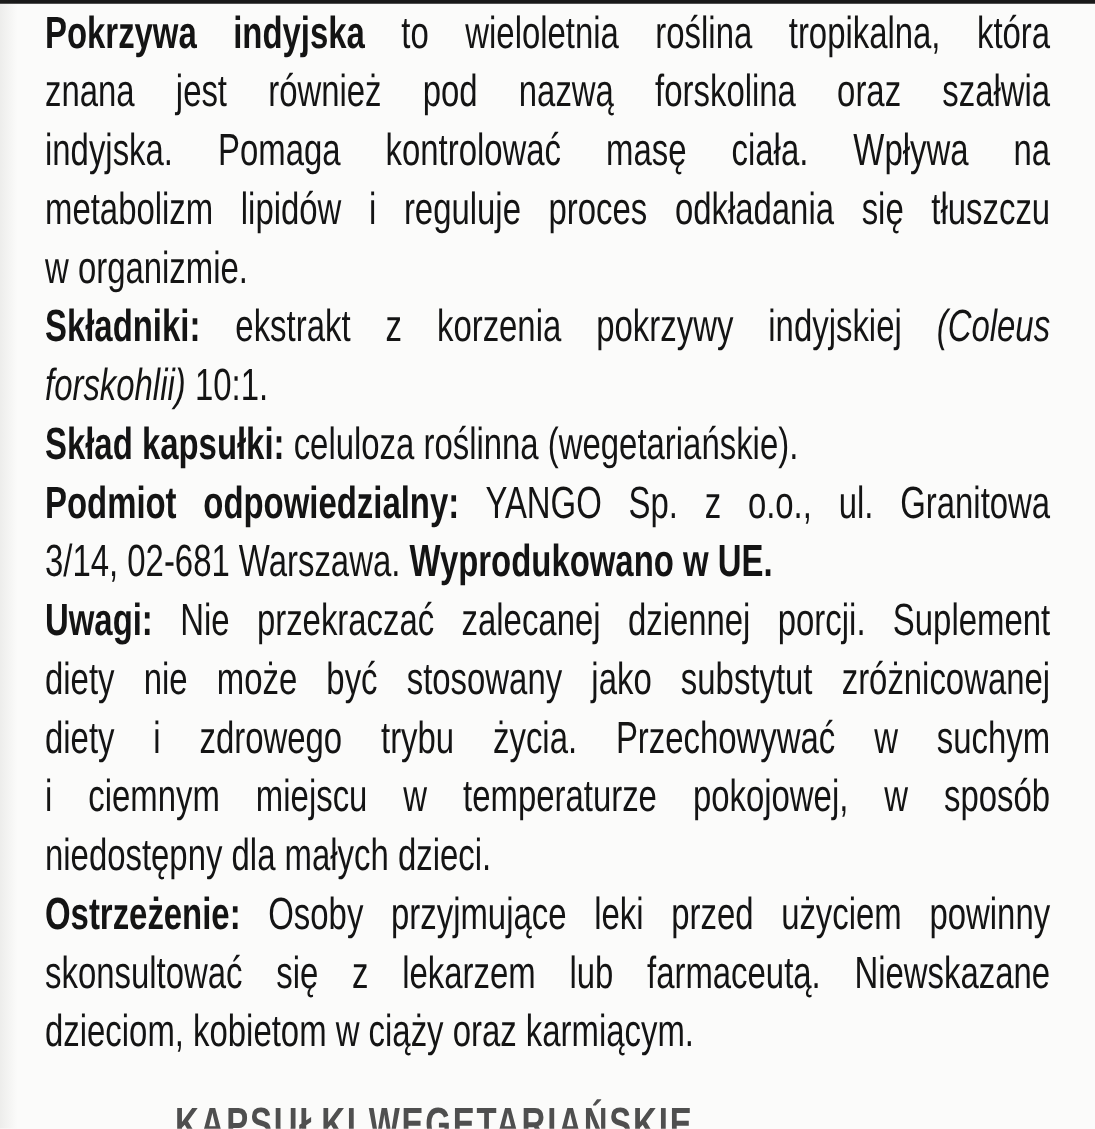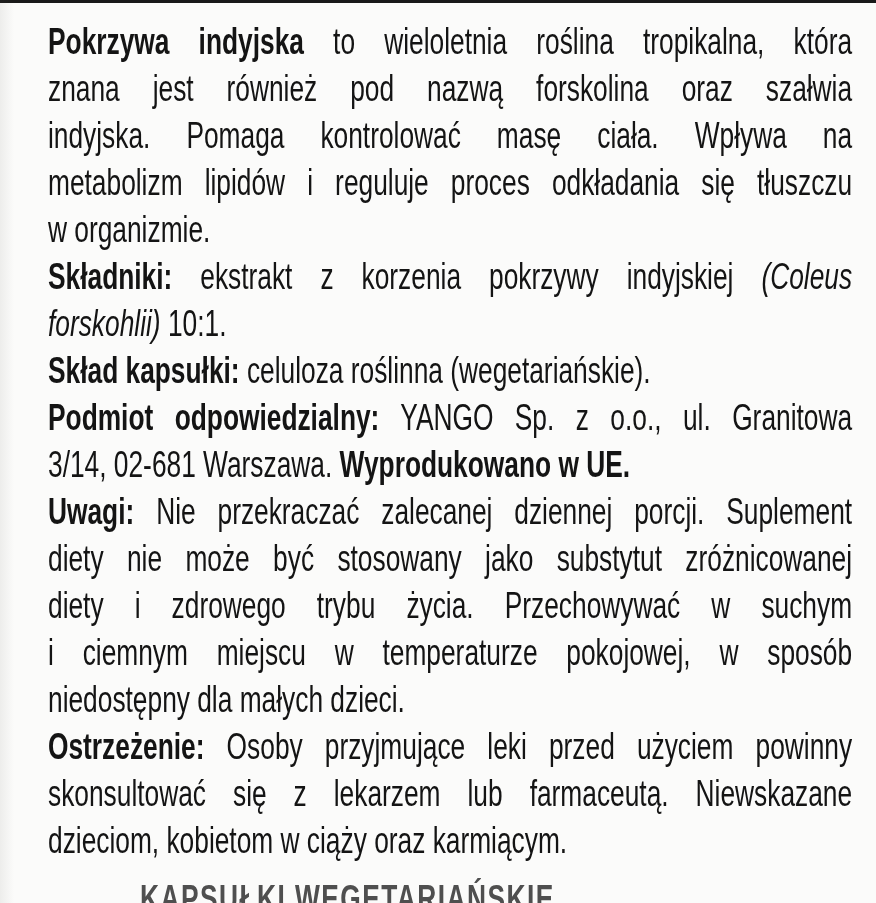--- a/index.html
+++ b/index.html
@@ -14,21 +14,21 @@
     position: absolute; top: 0; left: 0;
     width: 100%; height: 3px;
     background: #191919;
   }
   .left-edge-shade {
     position: absolute; top: 0; left: 0;
     width: 14px; height: 100%;
     background: linear-gradient(90deg, rgba(70,70,62,0.08), rgba(70,70,62,0));
   }
   .text-wrap {
-    position: absolute; left: 36px; top: 18px; width: 804px; margin-left: 12px;
+    position: absolute; left: 36px; top: 2px; width: 804px;
   }
   .text-inner {
     width: 1100px;
     transform: scaleX(0.731);
     transform-origin: 0 0;
     color: #141414;
     font-size: 36px;
     line-height: 47px;
   }
   .ln {

